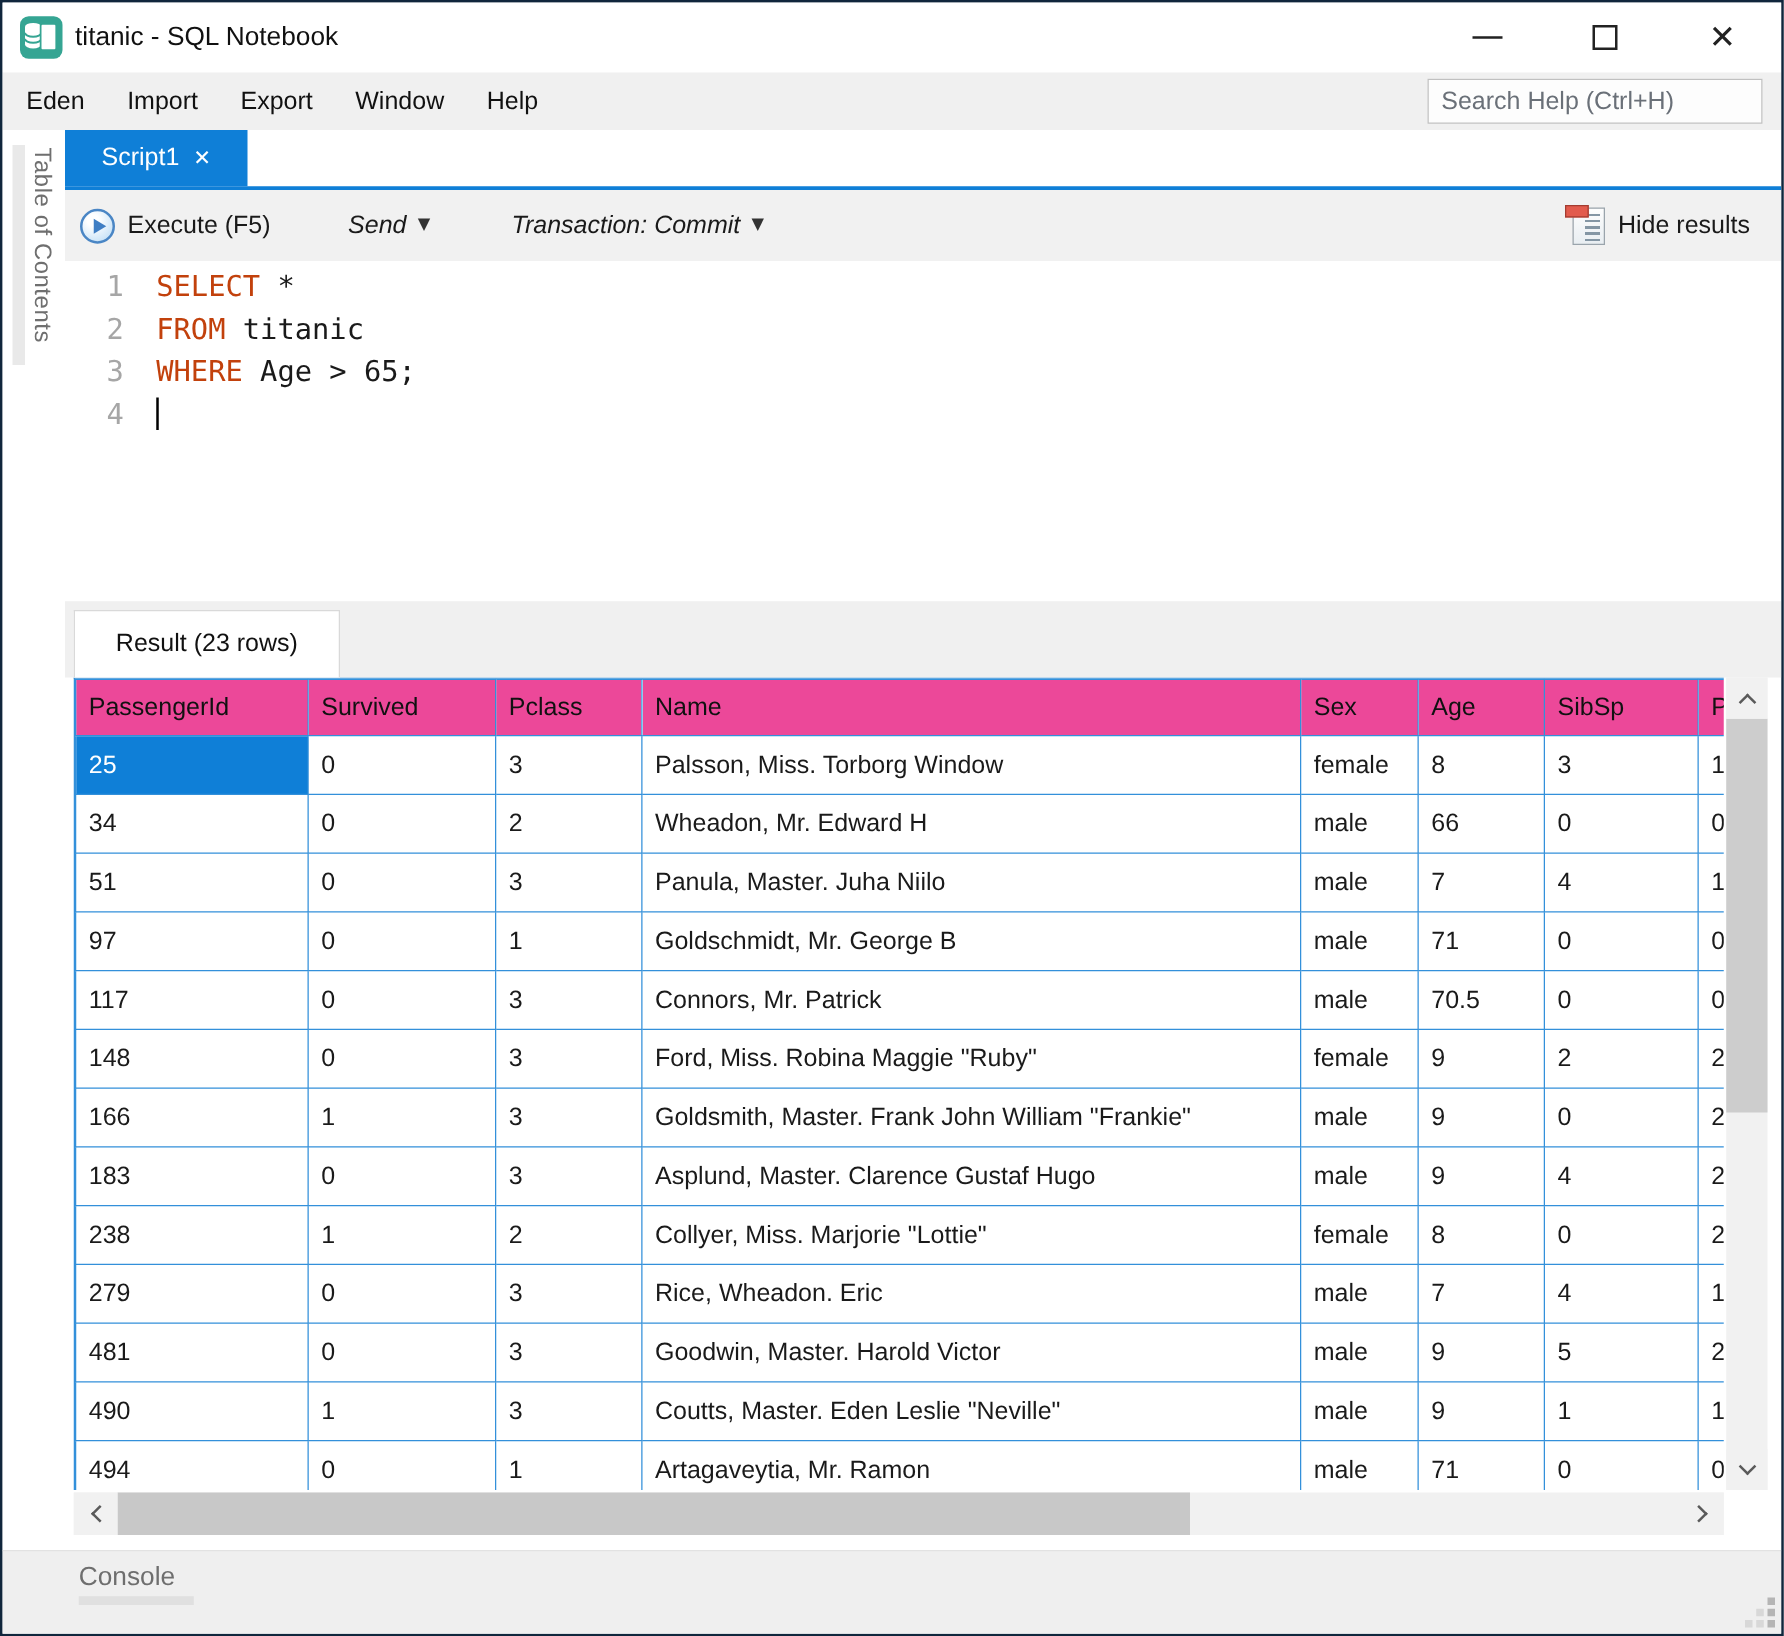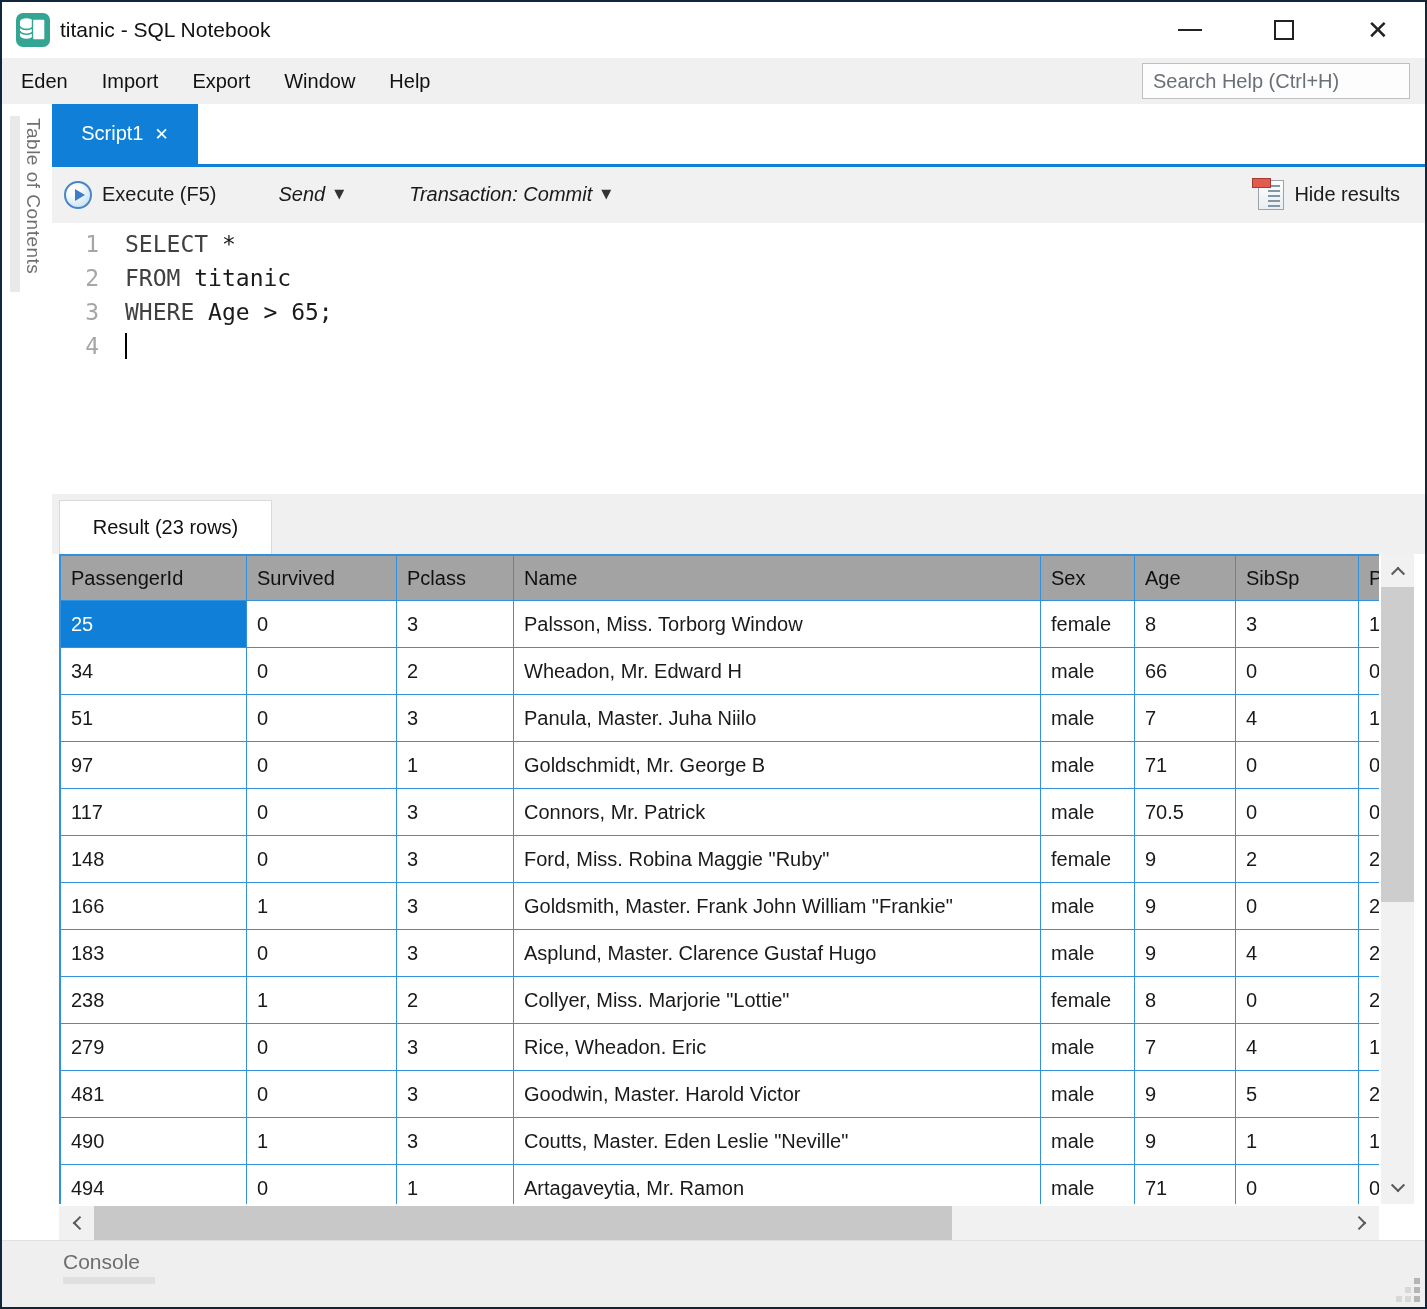--- a/index.html
+++ b/index.html
@@ -33,21 +33,21 @@
   .help-search::placeholder { color: #6a7078; opacity: 1; }
 
   
   .content { display: flex; height: 1136px; }
   .toc-strip { width: 50px; position: relative; background: #fff; }
   .toc-bar { position: absolute; left: 8px; top: 12px; width: 10px; height: 176px; background: #e9e9e9; }
   .toc-label { position: absolute; left: 20px; top: 14px; writing-mode: vertical-lr; font-size: 19px; color: #6f6f6f; letter-spacing: 0.5px; }
   .workspace { flex: 1; display: flex; flex-direction: column; background: #fff; min-width: 0; }
 
   
-  .tabbar { height: 63px; display: flex; flex-direction: column; }
+  .tabbar { height: 48px; display: flex; flex-direction: column; }
   .tabrow { flex: 1; display: flex; }
   .tab-active { width: 146px; background: #0f7fd7; color: #fff; display: flex; align-items: center; justify-content: center; gap: 11px; font-size: 20px; }
   .tab-close { font-size: 17px; color: #fff; font-family: "DejaVu Sans", sans-serif; }
   .tabline { height: 3px; background: #0f7fd7; }
 
   
   .toolbar { height: 57px; background: #f1f1f1; display: flex; align-items: center; padding: 0 25px 0 12px; font-size: 20px; }
   .play-icon { width: 28px; height: 28px; border-radius: 50%; border: 2px solid #4a86c5;
     background: radial-gradient(circle at 35% 30%, #ffffff 20%, #cde5f8 75%, #a9cdeb 100%);
     display: flex; align-items: center; justify-content: center; margin-right: 10px; }
@@ -60,33 +60,33 @@
   .doc-icon::after { content: ""; position: absolute; left: 9px; right: 3px; top: 4px; height: 22px;
     background: repeating-linear-gradient(to bottom, #8496a4 0 2px, transparent 2px 5px); }
   .doc-icon::before { content: ""; position: absolute; left: -7px; top: -3px; width: 17px; height: 8px;
     background: #e25b4d; border: 1px solid #a33c31; z-index: 2; }
 
   
   .editor { height: 272px; background: #fff; padding-top: 4px; font-family: "DejaVu Sans Mono", monospace; font-size: 23px; }
   .ed-line { display: flex; line-height: 34px; white-space: pre; }
   .ed-num { width: 47px; text-align: right; color: #a6a6a6; padding-right: 0; flex: 0 0 auto; }
   .ed-code { padding-left: 26px; }
-  .kw { color: #404040; text-align: center; }
+  .kw { color: #c2410c; text-align: center; }
   .caret { display: inline-block; width: 0; border-left: 2px solid #000; height: 26px; vertical-align: -5px; }
 
   
   .results-band { height: 61px; background: #f0f0f0; position: relative; }
   .result-tab { position: absolute; left: 7px; bottom: 0; height: 54px; width: 213px; background: #fff;
     border: 1px solid #d9d9d9; border-bottom: none; display: flex; align-items: center; justify-content: center; font-size: 20px; color: #111; }
 
   .grid-row { display: flex; }
   .grid-viewport { margin-left: 7px; width: 1320px; height: 650px; overflow: hidden;
     border-top: 1px solid #3390da; border-left: 1px solid #3390da; }
   table.rgrid { border-collapse: collapse; table-layout: fixed; width: 1448px; }
-  .rgrid th { height: 45px; background: #a3a3a3; font-weight: normal; text-align: left; padding-left: 10px;
+  .rgrid th { height: 45px; background: #ec4899; font-weight: normal; text-align: left; padding-left: 10px;
     font-size: 20px; border: 1px solid #3390da; color: #111; white-space: nowrap; overflow: hidden; }
   .rgrid td { height: 47px; background: #fff; text-align: left; padding-left: 10px; font-size: 20px;
     border: 1px solid #3390da; white-space: nowrap; overflow: hidden; }
   .rgrid td.sel { background: #0f7fd7; color: #fff; }
 
   
   .vsb { width: 33px; height: 650px; background: #f1f1f1; margin-left: 2px; position: relative; flex: 0 0 auto; }
   .vsb-thumb { position: absolute; left: 0; top: 33px; width: 33px; height: 315px; background: #cdcdcd; }
   .sb-btn { position: absolute; width: 33px; height: 33px; display: flex; align-items: center; justify-content: center; background: #f1f1f1; z-index: 2; }
   .vsb .btn-up { top: 0; } .vsb .btn-down { bottom: 0; }

